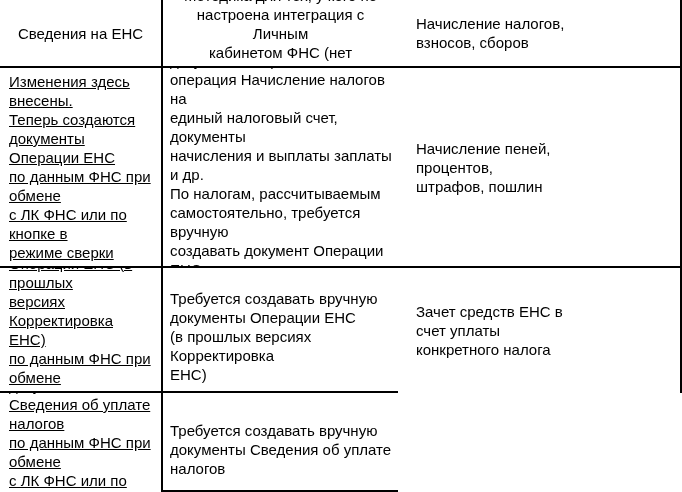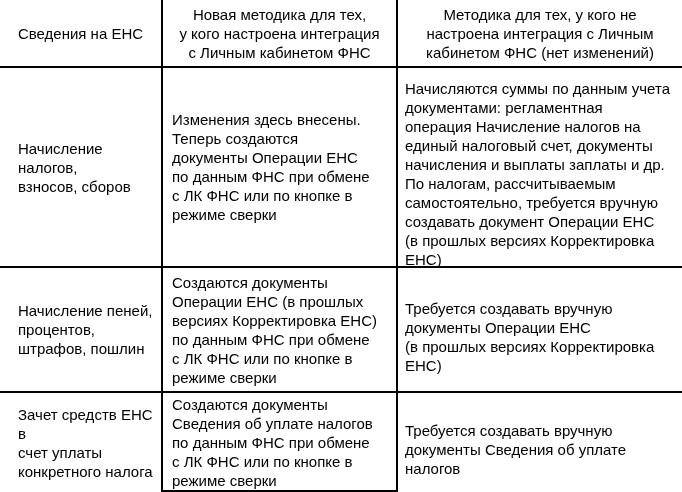--- a/index.html
+++ b/index.html
@@ -26,42 +26,39 @@
     white-space: pre-line;
     display: flex;
     flex-direction: column;
     justify-content: center;
     overflow: hidden;
   }
   .v-border { border-right: 2px solid #000000; }   
   .h-border { border-bottom: 2px solid #000000; }  
   .hdr { text-align: center; padding: 2px 4px; }
   .body-op   { text-align: left; padding: 2px 2px 2px 18px; }
-  .body-new  { text-align: left; padding: 2px 8px 2px 9px; }
+  .body-new  { text-align: left; padding: 2px 8px 2px 9px; text-decoration: underline; }
   .body-old  { text-align: left; padding: 16px 4px 2px 7px; }
   
   .bottom-segment {
     position: absolute;
     left: 161px;
     top: 490px;
     width: 237px;
     height: 2px;
     background: #000000;
   }
 </style>
 </head>
 <body>
 
 <div class="page">
   <div class="tbl">
 
     <div class="cell hdr v-border h-border">Сведения на ЕНС</div>
-    <div class="cell hdr v-border h-border">Новая методика для тех,
-у кого настроена интеграция
-с Личным кабинетом ФНС</div>
     <div class="cell hdr h-border">Методика для тех, у кого не
 настроена интеграция с Личным
 кабинетом ФНС (нет изменений)</div>
 
     <div class="cell body-op v-border h-border">Начисление налогов,
 взносов, сборов</div>
     <div class="cell body-new v-border h-border">Изменения здесь внесены.
 Теперь создаются
 документы Операции ЕНС
 по данным ФНС при обмене

